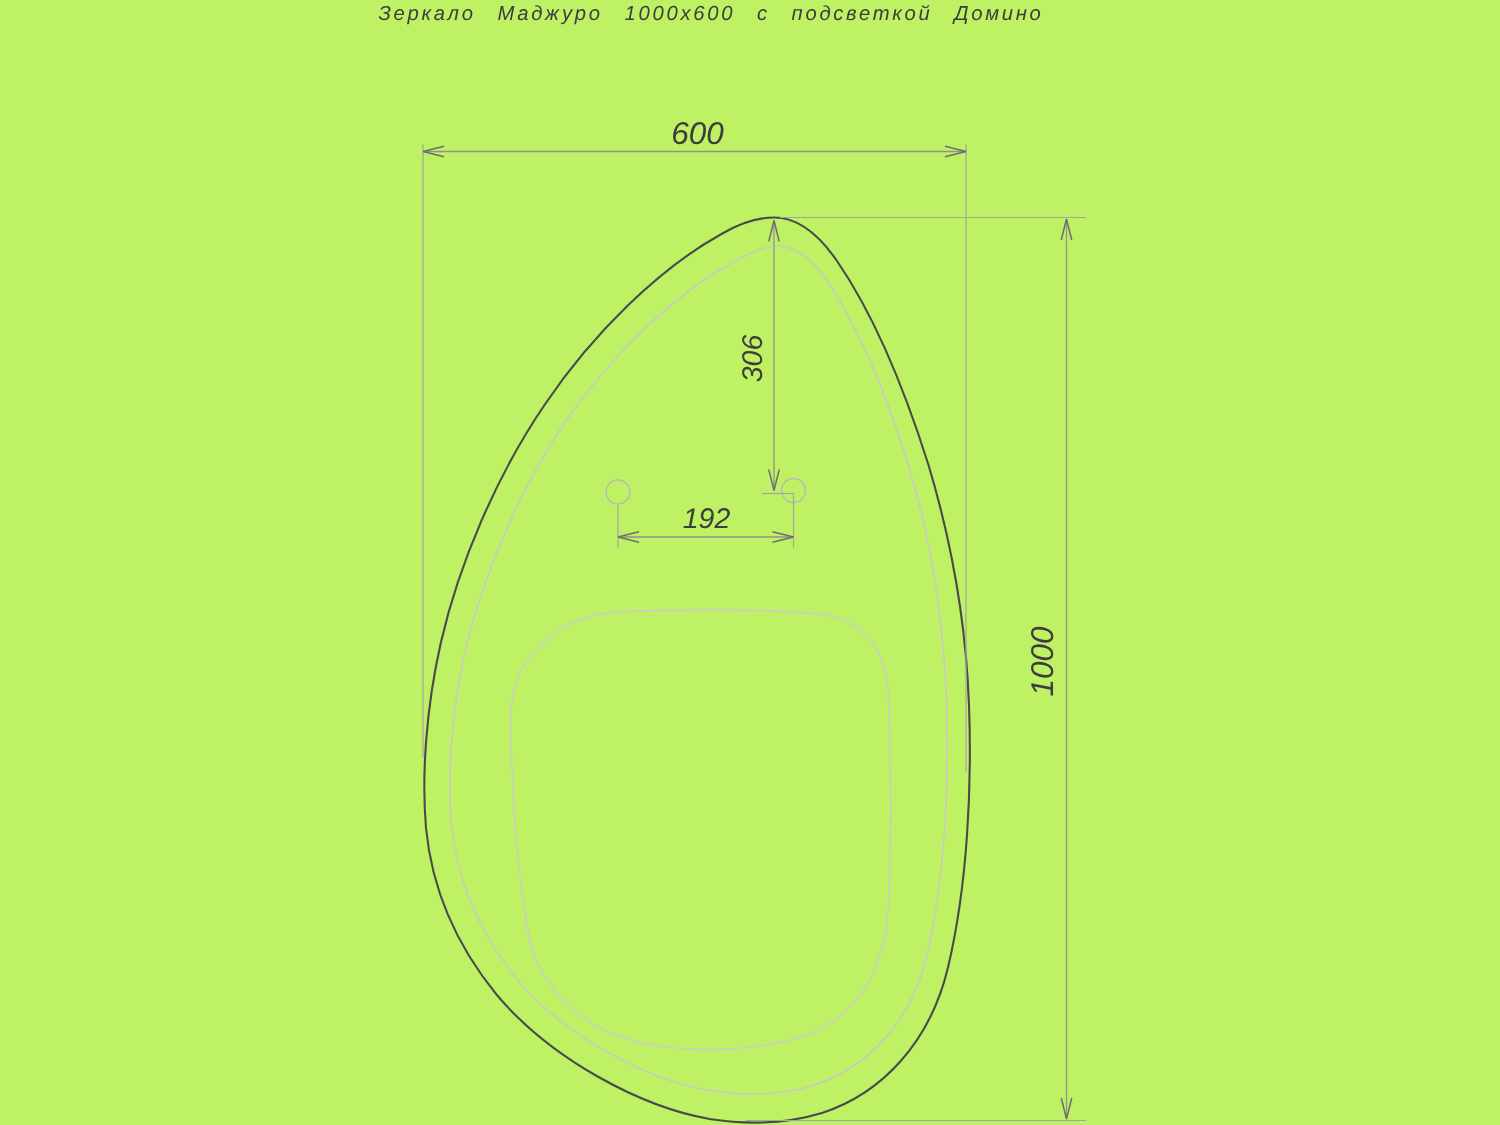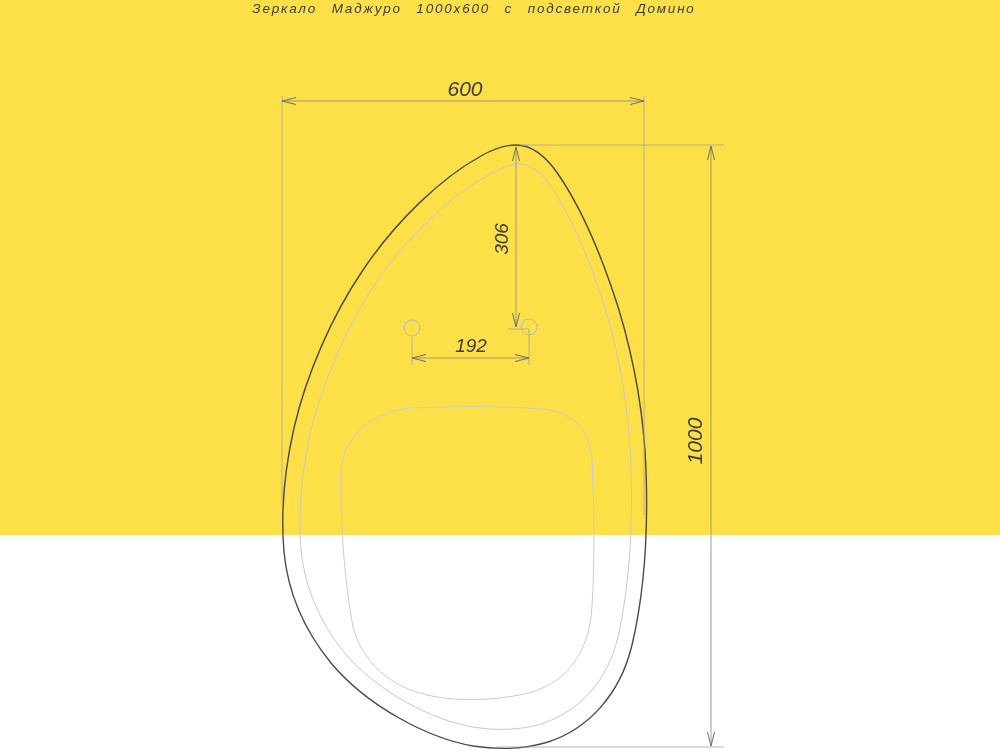--- a/index.html
+++ b/index.html
@@ -7,22 +7,22 @@
     padding: 0;
     background: #ffffff;
     width: 1000px;
     height: 750px;
     overflow: hidden;
     font-family: "Liberation Sans", sans-serif;
   }
   .stage {
     position: relative;
     width: 1000px;
-    height: 535px;
-    background: #fde047;
+    height: 750px;
+    background: #bef264;
   }
   .drawing-title {
     position: absolute;
     top: 1px;
     left: 0;
     width: 1000px;
     transform: translateX(-26px);
     text-align: center;
     font-style: italic;
     font-size: 13.5px;

